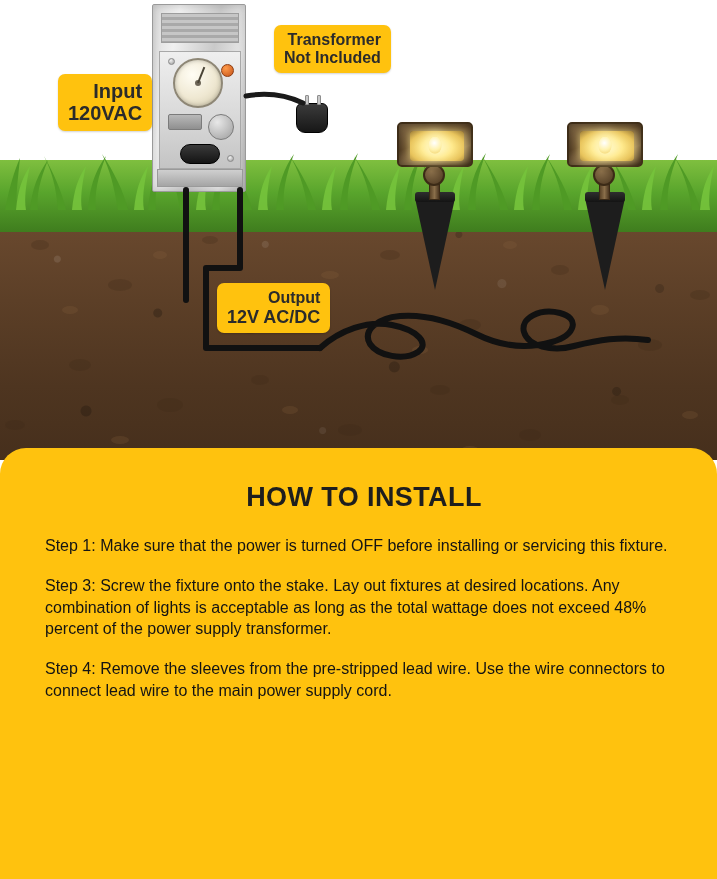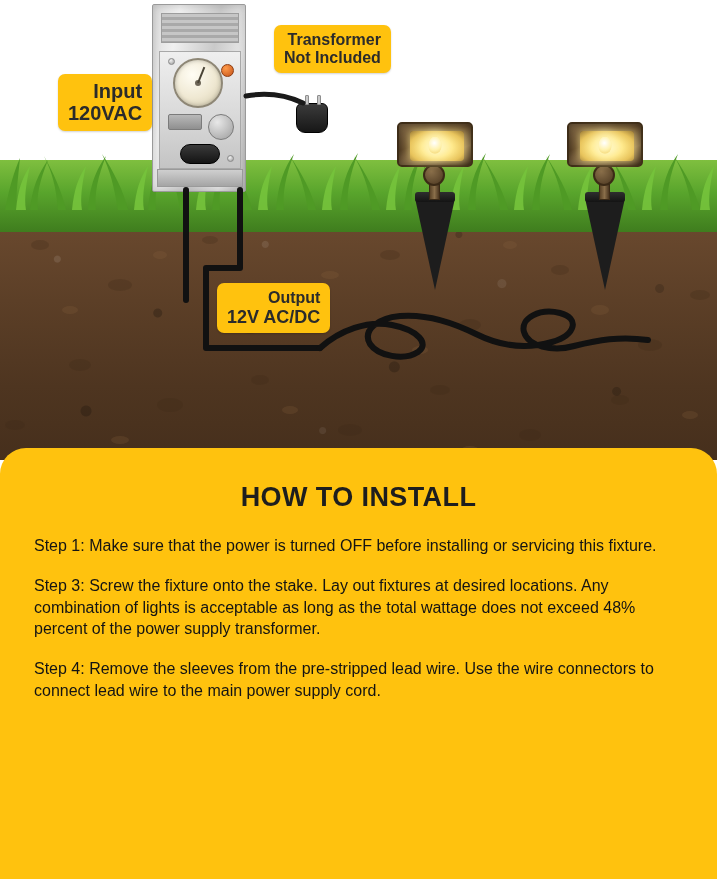--- a/index.html
+++ b/index.html
@@ -242,21 +242,21 @@
     border-radius: 3px;
   }
 
   
   #panel {
     position: absolute;
     left: 0; top: 448px;
     width: 717px; height: 431px;
     background: #ffc20e;
     border-radius: 26px 26px 0 0;
-    padding: 26px 34px 0 34px;
+    padding: 26px 34px 0 45px;
   }
   #panel-title {
     text-align: center;
     font-size: 27px;
     font-weight: bold;
     color: #1e1e1e;
     letter-spacing: .4px;
     margin: 8px 0 22px 0;
   }
   .step {

